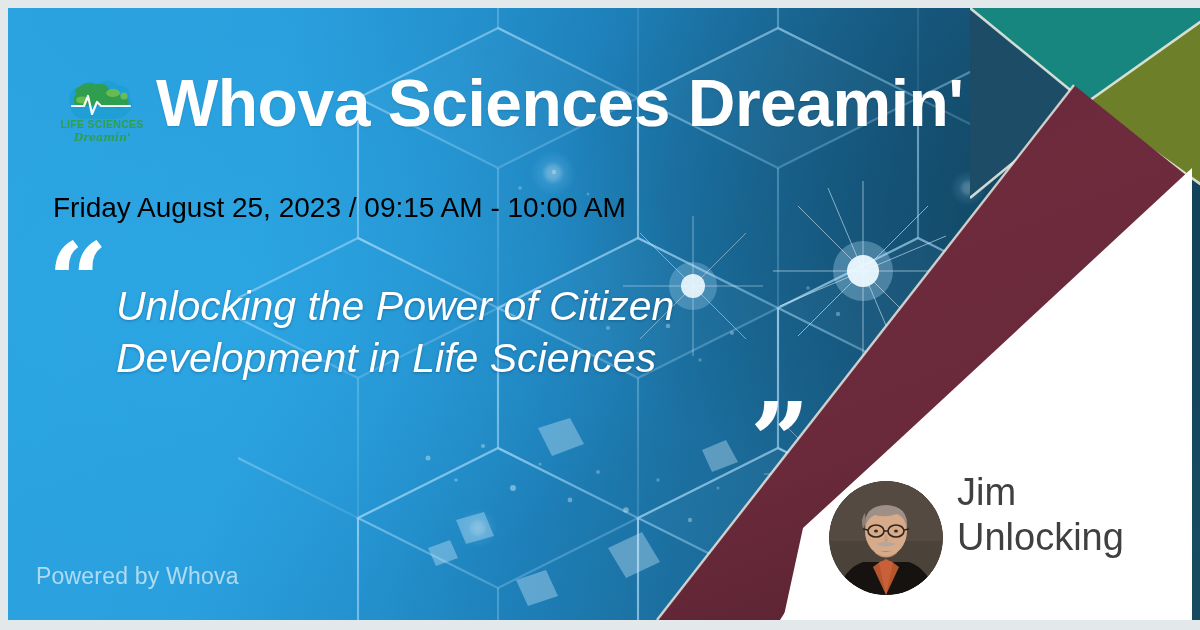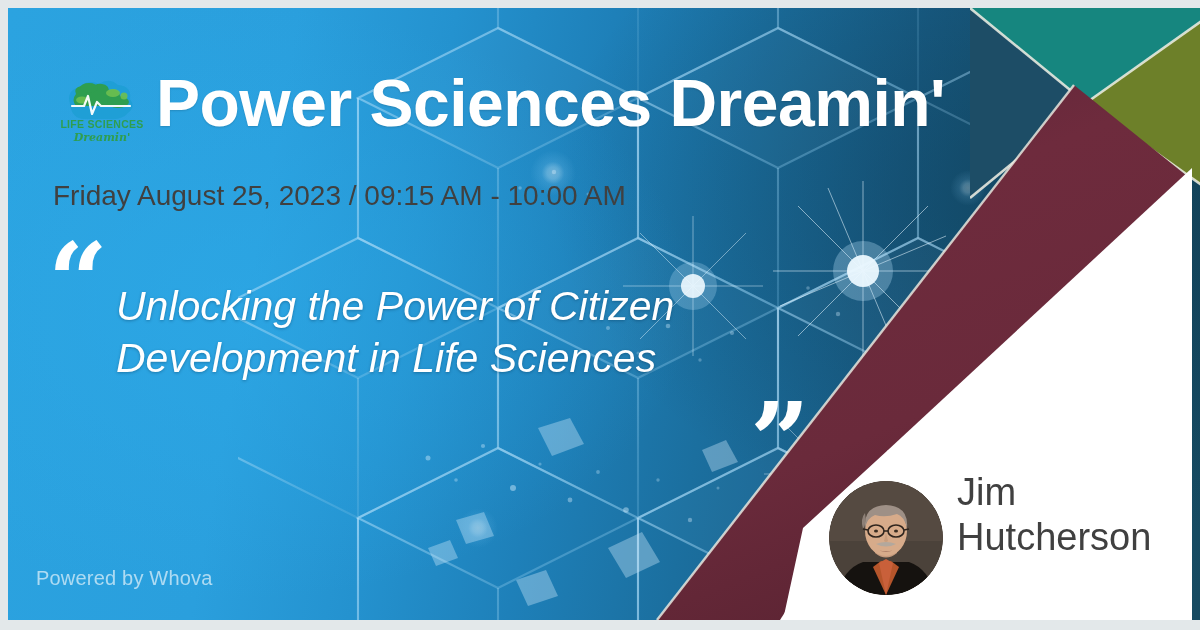--- a/index.html
+++ b/index.html
@@ -120,22 +120,22 @@
     letter-spacing: -0.5px;
     line-height: 1;
     white-space: nowrap;
     text-shadow: 0 1px 2px rgba(0,0,0,0.15);
     font-stretch: condensed;
   }
 
   .datetime {
     position: absolute;
     left: 45px;
-    top: 171px;
-    color: #404040;
+    top: 183px;
+    color: #000000;
     font-size: 28px;
     line-height: 1.2;
     white-space: nowrap;
     font-weight: 400;
   }
 
   .quote-open {
     position: absolute;
     left: 40px;
     top: 222px;
@@ -203,21 +203,21 @@
     font-size: 38px;
     line-height: 1.18;
     font-weight: 400;
   }
 
   .powered {
     position: absolute;
     left: 28px;
     bottom: 30px;
     color: rgba(255,255,255,0.62);
-    font-size: 20px;
+    font-size: 23px;
     font-weight: 400;
     letter-spacing: 0.2px;
     text-align: center;
   }
 </style>
 </head>
 <body>
 
 <div class="card">
   <div class="frame">
@@ -466,21 +466,21 @@
           <ellipse cx="26" cy="24" rx="6" ry="3.5"></ellipse>
         </g>
 
         <path d="M16 30 L28 30 L32 20 L36 38 L41 26 L45 30 L74 30" fill="none" stroke="#ffffff" stroke-width="2.2" stroke-linejoin="round" stroke-linecap="round" opacity=".95"></path>
 
         <text x="46" y="52" text-anchor="middle" fill="#2f9e4f" font-family="Liberation Sans, sans-serif" font-size="10.5" font-weight="bold" letter-spacing="0.3">LIFE SCIENCES</text>
         <text x="46" y="65" text-anchor="middle" fill="#2f9e4f" font-family="DejaVu Serif, serif" font-size="11" font-style="italic" font-weight="bold">Dreamin'</text>
       </svg>
     </div>
 
-    <div class="title">Power Sciences Dreamin'</div>
+    <div class="title">Whova Sciences Dreamin'</div>
 
     <div class="datetime">Friday August 25, 2023 / 09:15 AM - 10:00 AM</div>
 
     <div class="quote-open">“</div>
     <div class="quote-close">”</div>
 
     <div class="session-title">Unlocking the Power of Citizen Development in Life Sciences</div>
 
     <div class="avatar">
       <div class="avatar-inner">
@@ -515,19 +515,19 @@
           <ellipse cx="47" cy="50" rx="2" ry="1.6" fill="#3a2d22"></ellipse>
           <ellipse cx="67" cy="50" rx="2" ry="1.6" fill="#3a2d22"></ellipse>
 
           <path d="M57 52 l-2 8 q2 2 4 0 Z" fill="#c49a79" opacity=".8"></path>
         </svg>
       </div>
     </div>
 
     <div class="speaker-name">
       <div>Jim</div>
-      <div>Hutcherson</div>
+      <div>Unlocking</div>
     </div>
 
     <div class="powered">Powered by Whova</div>
 
   </div>
 </div>
 
 </body></html>

